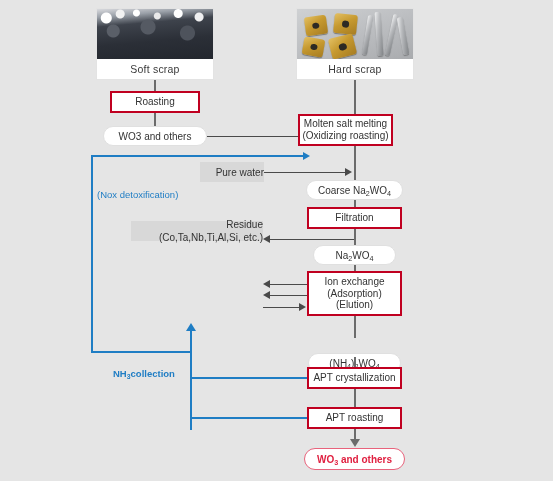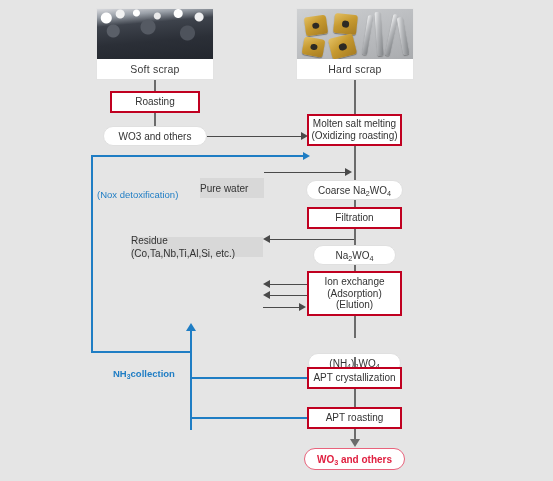--- a/index.html
+++ b/index.html
@@ -86,24 +86,23 @@
   }
   .pill.final {
     border: 1.6px solid #e8637c;
     color: #e02040;
     font-weight: bold;
   }
 
   .grey {
     background: #d8d8d8;
     display: flex; flex-direction: column;
-    align-items: flex-start; justify-content: center;
+    align-items: flex-end; justify-content: center;
     font-size: 10px; color: #333333; line-height: 1.3;
     text-align: center;
-    margin-top: 16px;
   }
   .grey .ln { display: block; white-space: nowrap; }
 
   sub { font-size: .72em; vertical-align: baseline; position: relative; top: .28em; }
 
   
   .vline { background: #6b6b6b; width: 2px; }
   .hline { background: #4a4a4a; height: 1.4px; }
   .blue  { background: #1f7dc4; }
 
@@ -177,21 +176,21 @@
       <div class="bit" style="left:68px; top:6px; width:5px; height:40px; border-radius:2px; transform:rotate(9deg);"></div>
       <div class="bit" style="left:79px; top:3px; width:6px; height:44px; border-radius:2px; transform:rotate(-4deg);"></div>
       <div class="bit" style="left:92px; top:5px; width:5px; height:42px; border-radius:2px; transform:rotate(12deg);"></div>
       <div class="bit" style="left:103px; top:8px; width:6px; height:38px; border-radius:2px; transform:rotate(-10deg);"></div>
     </div>
     <div class="cap">Hard scrap</div>
   </div>
 
   <div class="abs vline" style="left:354px; top:80px; height:35px;"></div>
 
-  <div class="abs proc" style="left:307px; top:114px; width:95px; height:32px;">
+  <div class="abs proc" style="left:298px; top:114px; width:95px; height:32px;">
     <span class="ln">Molten salt melting</span>
     <span class="ln">(Oxidizing roasting)</span>
   </div>
 
   <div class="abs vline" style="left:354px; top:146px; height:34px;"></div>
 
   <div class="abs grey" style="left:200px; top:162px; width:64px; height:20px;">
     <span class="ln">Pure water</span>
   </div>
   <div class="abs hline" style="left:264px; top:171.5px; width:84px;"></div>

